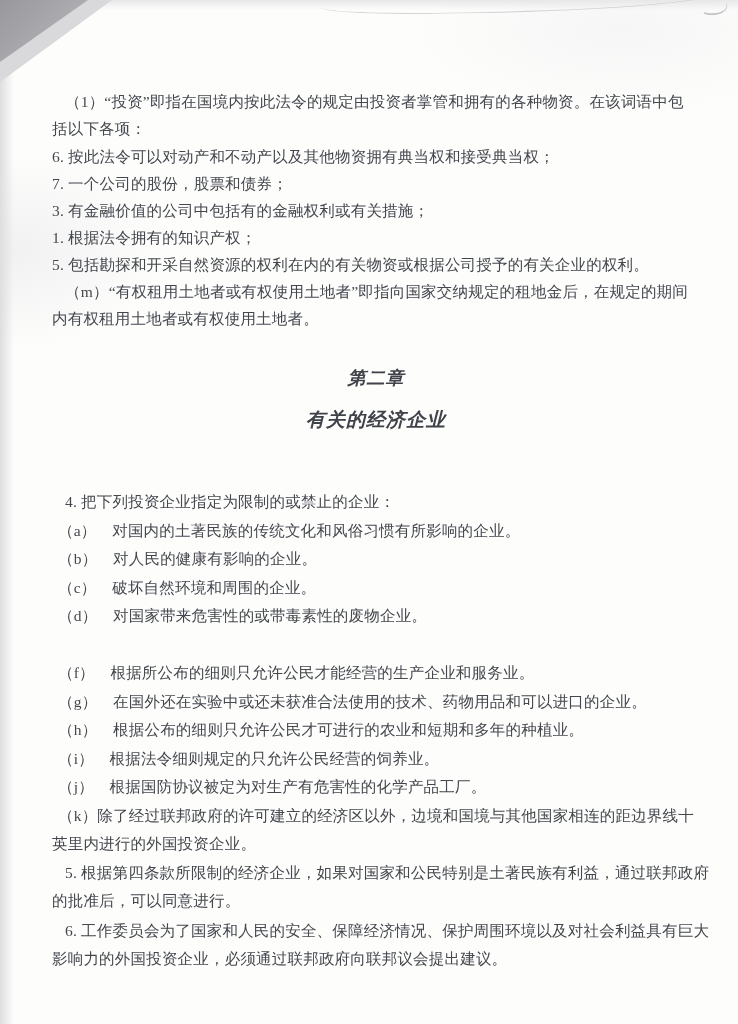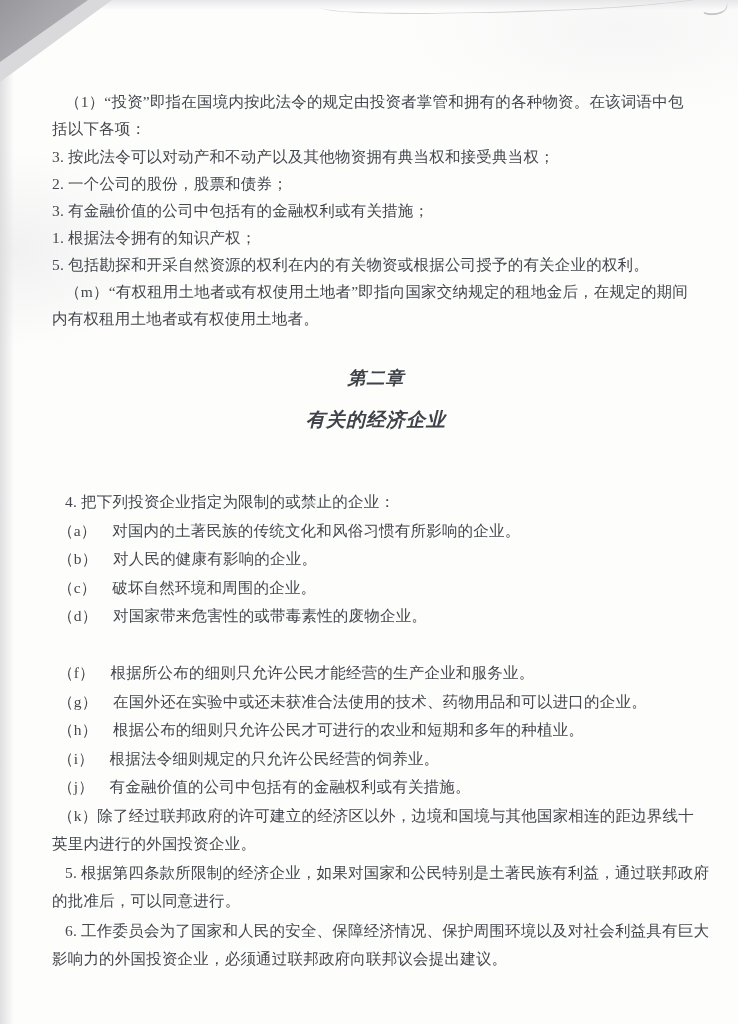--- a/index.html
+++ b/index.html
@@ -83,43 +83,43 @@
   <div class="corner-halo"></div>
   <div class="corner-shadow"></div>
   <div class="curl-line"></div>
   <div class="curl-mark"></div>
 
   <main class="doc">
 
     <p class="line indent" style="top:76px">（1）“投资”即指在国境内按此法令的规定由投资者掌管和拥有的各种物资。在该词语中包</p>
     <p class="line flush" style="top:103px">括以下各项：</p>
 
-    <p class="line flush" style="top:131px">3. 按此法令可以对动产和不动产以及其他物资拥有典当权和接受典当权；</p>
-    <p class="line flush" style="top:158px">2. 一个公司的股份，股票和债券；</p>
+    <p class="line flush" style="top:131px">6. 按此法令可以对动产和不动产以及其他物资拥有典当权和接受典当权；</p>
+    <p class="line flush" style="top:158px">7. 一个公司的股份，股票和债券；</p>
     <p class="line flush" style="top:185px">3. 有金融价值的公司中包括有的金融权利或有关措施；</p>
     <p class="line flush" style="top:212px">1. 根据法令拥有的知识产权；</p>
     <p class="line flush" style="top:239px">5. 包括勘探和开采自然资源的权利在内的有关物资或根据公司授予的有关企业的权利。</p>
 
     <p class="line indent" style="top:266px">（m）“有权租用土地者或有权使用土地者”即指向国家交纳规定的租地金后，在规定的期间</p>
     <p class="line flush" style="top:293px">内有权租用土地者或有权使用土地者。</p>
 
     <h2 class="line heading h-chapter" style="top:351px">第二章</h2>
     <h3 class="line heading h-title" style="top:388px">有关的经济企业</h3>
 
     <p class="line indent" style="top:476px">4. 把下列投资企业指定为限制的或禁止的企业：</p>
 
     <p class="line letter" style="top:505px">（a）　对国内的土著民族的传统文化和风俗习惯有所影响的企业。</p>
     <p class="line letter" style="top:533.5px">（b）　对人民的健康有影响的企业。</p>
     <p class="line letter" style="top:562px">（c）　破坏自然环境和周围的企业。</p>
     <p class="line letter" style="top:590.5px">（d）　对国家带来危害性的或带毒素性的废物企业。</p>
     <p class="line letter" style="top:647.5px">（f）　根据所公布的细则只允许公民才能经营的生产企业和服务业。</p>
     <p class="line letter" style="top:676px">（g）　在国外还在实验中或还未获准合法使用的技术、药物用品和可以进口的企业。</p>
     <p class="line letter" style="top:704.5px">（h）　根据公布的细则只允许公民才可进行的农业和短期和多年的种植业。</p>
     <p class="line letter" style="top:733px">（i）　根据法令细则规定的只允许公民经营的饲养业。</p>
-    <p class="line letter" style="top:761.5px">（j）　有金融价值的公司中包括有的金融权利或有关措施。</p>
+    <p class="line letter" style="top:761.5px">（j）　根据国防协议被定为对生产有危害性的化学产品工厂。</p>
 
     <p class="line letter" style="top:790px">（k）除了经过联邦政府的许可建立的经济区以外，边境和国境与其他国家相连的距边界线十</p>
     <p class="line flush" style="top:818px">英里内进行的外国投资企业。</p>
 
     <p class="line indent" style="top:847px">5. 根据第四条款所限制的经济企业，如果对国家和公民特别是土著民族有利益，通过联邦政府</p>
     <p class="line flush" style="top:875px">的批准后，可以同意进行。</p>
 
     <p class="line indent" style="top:905px">6. 工作委员会为了国家和人民的安全、保障经济情况、保护周围环境以及对社会利益具有巨大</p>
     <p class="line flush" style="top:933px">影响力的外国投资企业，必须通过联邦政府向联邦议会提出建议。</p>
 

